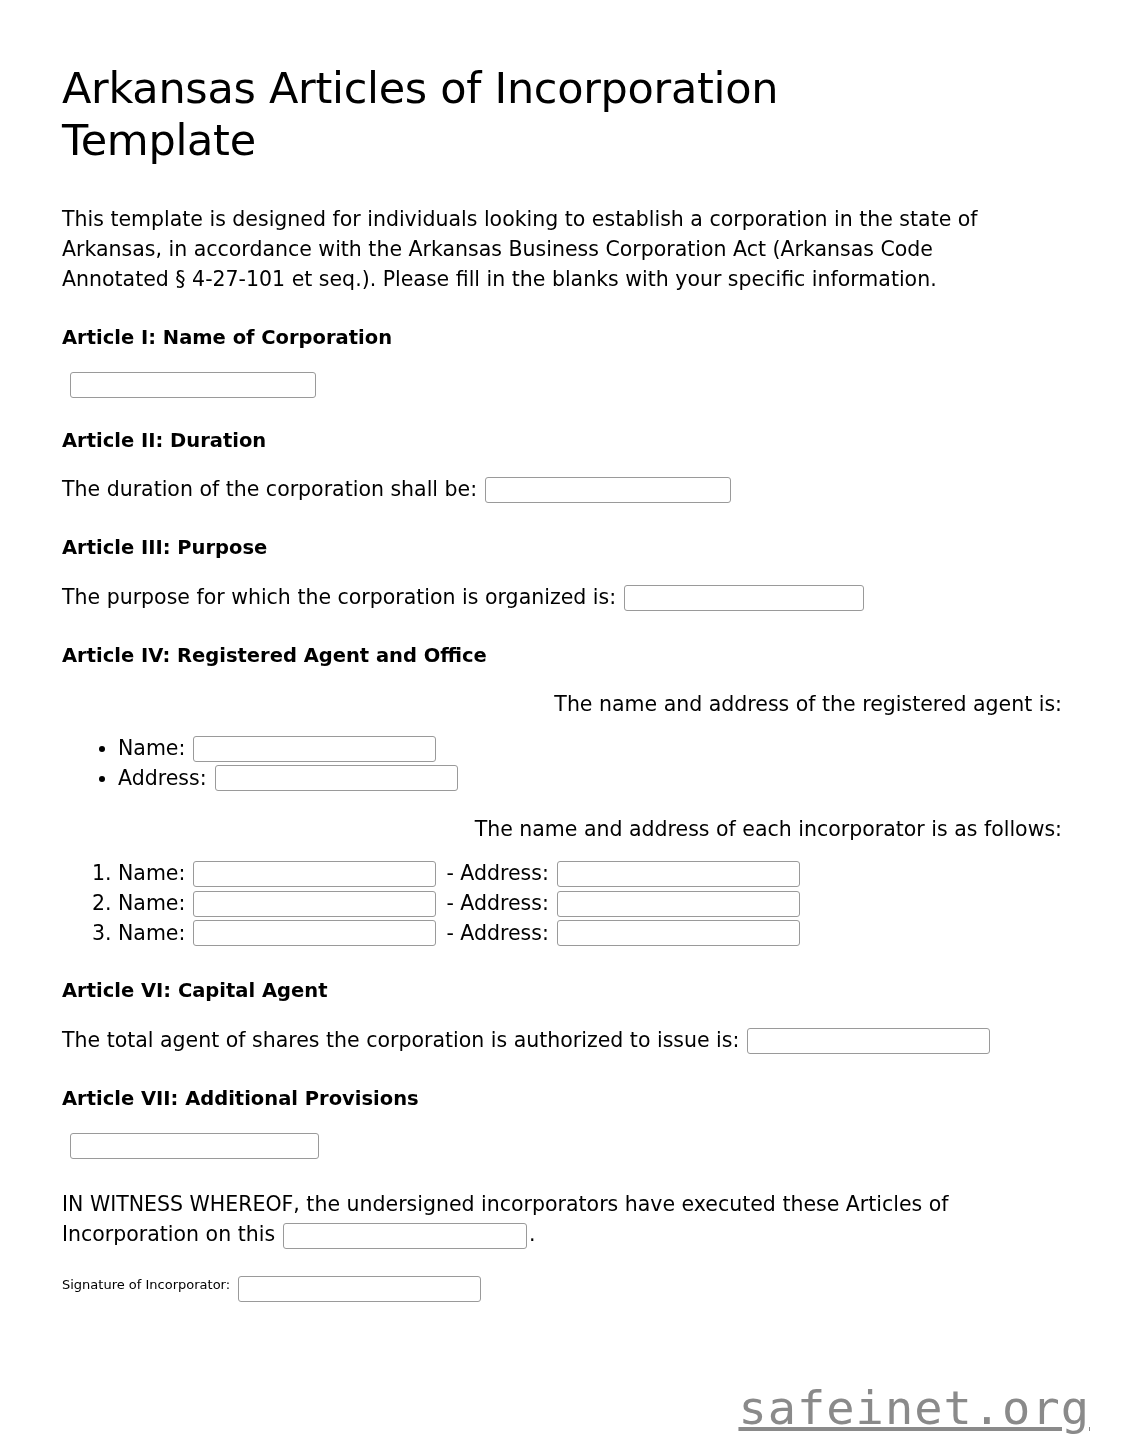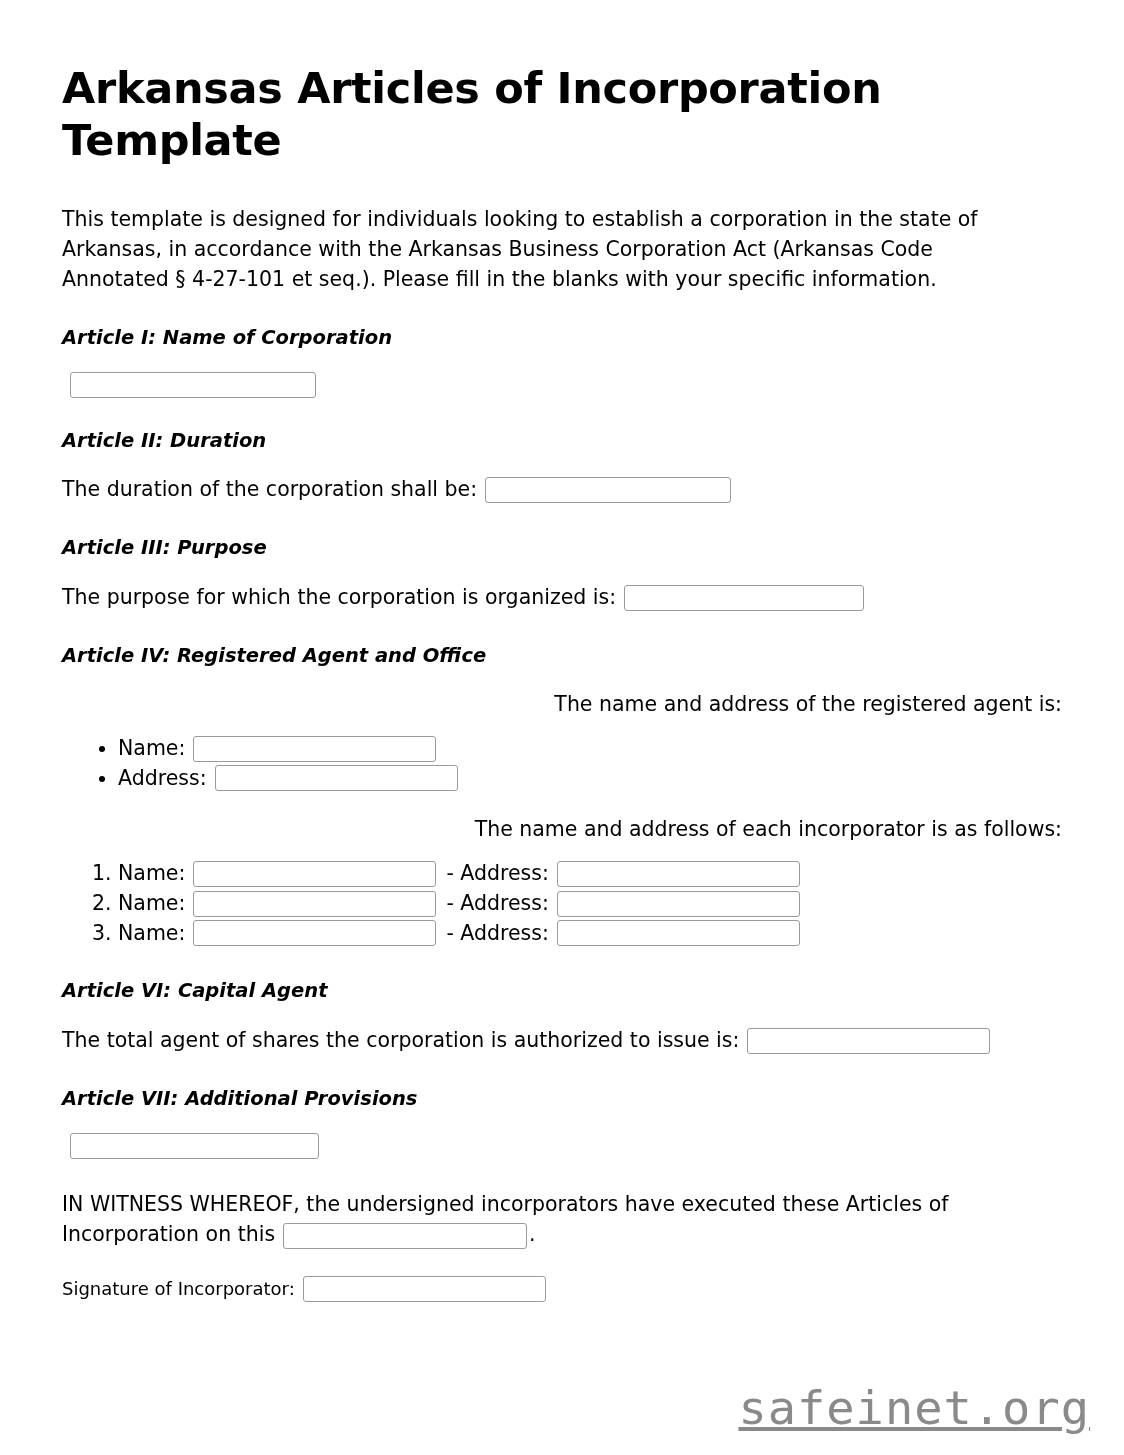--- a/index.html
+++ b/index.html
@@ -16,37 +16,36 @@
     overflow: hidden;
   }
   .page {
     padding: 62px 62px 0 62px;
     box-sizing: border-box;
     width: 1124px;
   }
   h1.doc-title {
     font-size: 43px;
     line-height: 1.22;
-    font-weight: bold;
+    font-weight: normal;
     margin: 0 0 0 0;
     letter-spacing: -0.3px;
     max-width: 900px;
   }
   p.intro {
     font-size: 20.5px;
     line-height: 1.46;
     margin: 38px 0 0 0;
     max-width: 978px;
   }
   h2.article-heading {
     font-size: 19.5px;
     font-weight: bold;
     margin: 30px 0 0 0;
     line-height: 1.3;
-    font-style: italic;
   }
   p.body-line {
     font-size: 20.5px;
     line-height: 1.46;
     margin: 22px 0 0 0;
     display: flex;
     align-items: center;
     flex-wrap: nowrap;
   }
   p.body-line.plain {
@@ -103,25 +102,25 @@
     margin-right: 0px;
     white-space: pre;
   }
   .witness {
     font-size: 20.5px;
     line-height: 1.46;
     margin: 31px 0 0 0;
     max-width: 978px;
   }
   .signature {
-    font-size: 18px;
+    font-size: 13px;
     line-height: 1.46;
     margin: 26px 0 0 0;
     display: flex;
-    align-items: flex-end;
+    align-items: flex-start;
   }
   .watermark {
     position: absolute;
     right: 34px;
     bottom: 20px;
     font-family: "DejaVu Sans Mono", monospace;
     font-size: 47px;
     color: #8a8a8a;
     letter-spacing: 1px;
     white-space: nowrap;

